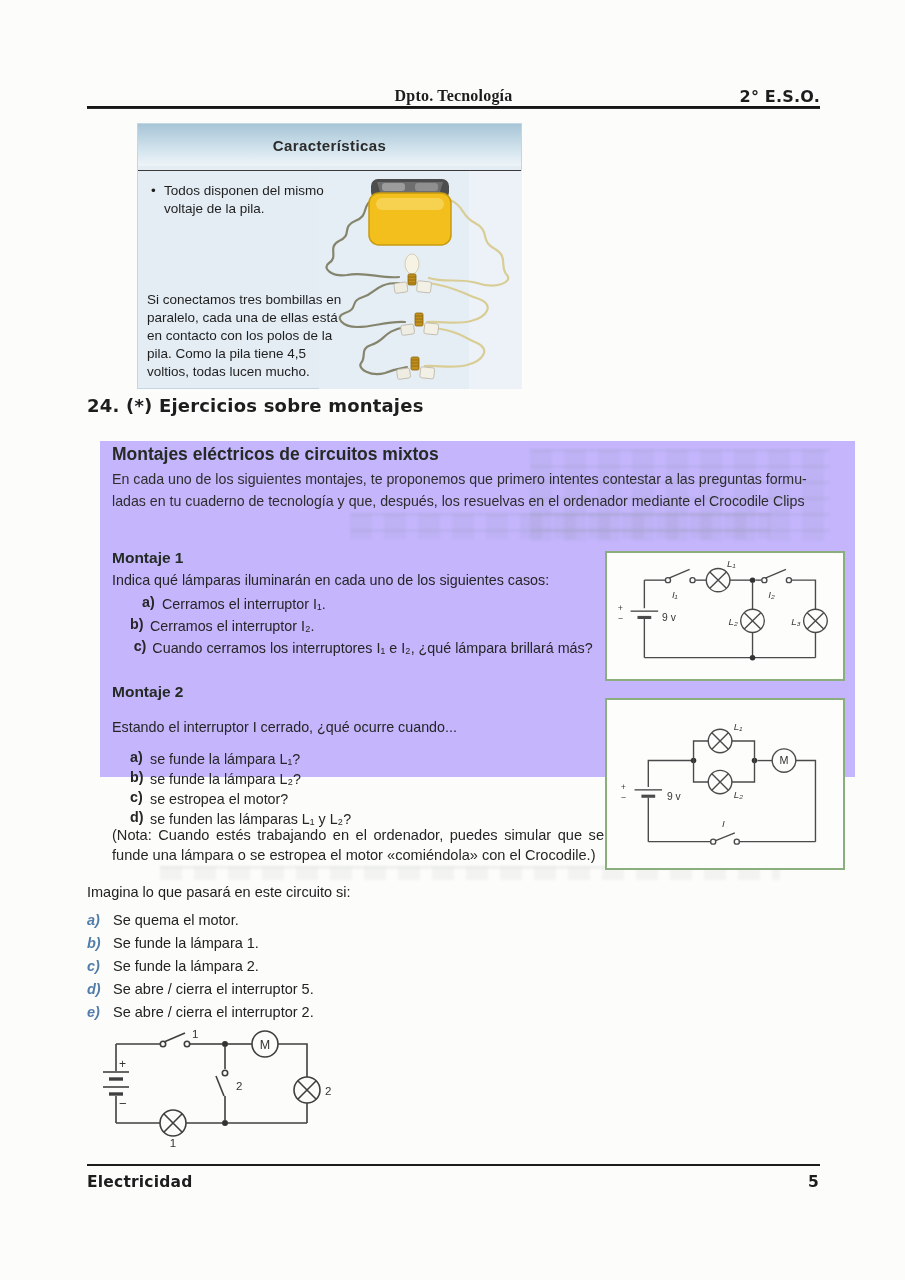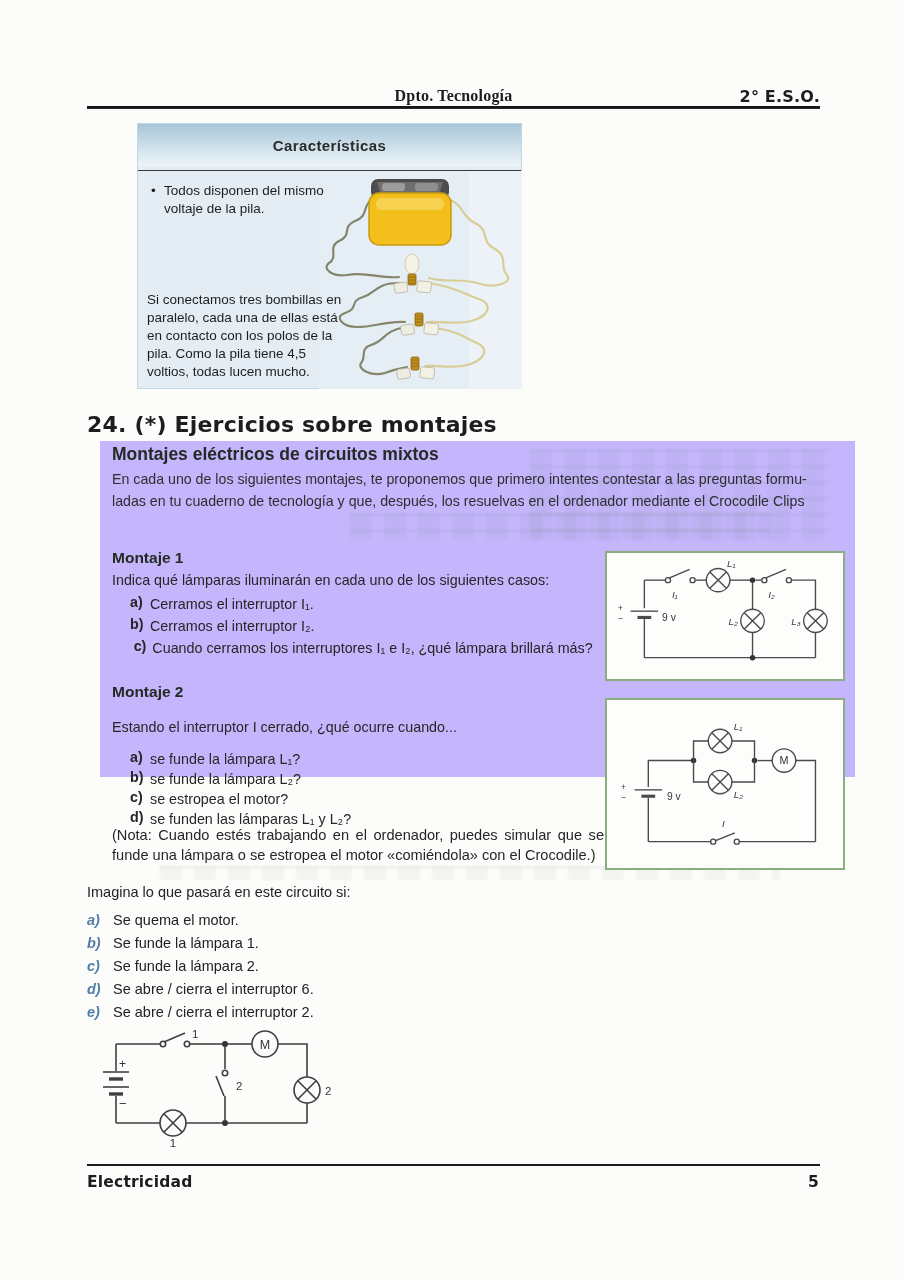--- a/index.html
+++ b/index.html
@@ -29,21 +29,21 @@
                 font-weight:bold; font-size:15px; color:#2b2b2b; letter-spacing:0.4px; }
   .carac-rule { position:absolute; left:0; right:0; top:46px; border-top:1.6px solid #3a3a3a; }
   .carac-photo { position:absolute; left:181px; top:47px; }
   .carac-bullet { position:absolute; left:13px; top:58px; width:198px; font-size:13.5px;
                   line-height:17.5px; color:#1e1e1e; z-index:2; }
   .carac-bullet .dot { display:inline-block; width:13px; }
   .carac-bullet .btxt { display:inline-block; width:180px; vertical-align:top; }
   .carac-para { position:absolute; left:9px; top:167px; width:202px; font-size:13.5px;
                 line-height:18px; color:#1e1e1e; z-index:2; }
 
-  .ex-heading { position:absolute; left:87px; top:412px; font-size:22px; }
+  .ex-heading { position:absolute; left:87px; top:395px; font-size:18px; }
 
   
   .panel { position:absolute; left:100px; top:441px; width:755px; height:336px; background:#c4b5fd; }
   .bleed { position:absolute; opacity:0.55; filter:blur(0.8px); pointer-events:none;
            background-image:
              repeating-linear-gradient(180deg, rgba(96,122,96,0.14) 0 3px, transparent 3px 16px),
              repeating-linear-gradient(90deg, rgba(96,122,96,0.10) 0 22px, transparent 22px 34px); }
   .ws-title { position:absolute; left:12px; top:3px; font-size:17.5px; font-weight:bold; color:#242b24; }
   .ws-intro { position:absolute; left:12px; width:738px; font-size:14.2px; color:#2e2e2e; white-space:nowrap; }
   .mt-h   { position:absolute; left:12px; font-size:15.5px; font-weight:bold; color:#242b24; }
@@ -137,21 +137,21 @@
     <div class="bleed" style="left:430px; top:8px; width:300px; height:92px;"></div>
     <div class="bleed" style="left:250px; top:72px; width:420px; height:26px;"></div>
     <div class="bleed" style="left:60px; top:425px; width:620px; height:14px;"></div>
 
     <h3 class="ws-title">Montajes eléctricos de circuitos mixtos</h3>
     <div class="ws-intro" style="top:30px;">En cada uno de los siguientes montajes, te proponemos que primero intentes contestar a las preguntas formu-</div>
     <div class="ws-intro" style="top:52px;">ladas en tu cuaderno de tecnología y que, después, los resuelvas en el ordenador mediante el Crocodile Clips</div>
 
     <h4 class="mt-h" style="top:108px;">Montaje 1</h4>
     <div class="mt-lead" style="top:131px;">Indica qué lámparas iluminarán en cada uno de los siguientes casos:</div>
-    <div class="q-item" style="top:153px;">
+    <div class="q-item" style="top:153px;margin-left:12px;">
       <span class="q-l">a)</span><span class="q-t">Cerramos el interruptor I₁.</span>
     </div>
     <div class="q-item" style="top:175px;">
       <span class="q-l">b)</span><span class="q-t">Cerramos el interruptor I₂.</span>
     </div>
     <div class="q-item" style="top:197px;text-align:center;">
       <span class="q-l">c)</span><span class="q-t">Cuando cerramos los interruptores I₁ e I₂, ¿qué lámpara brillará más?</span>
     </div>
 
     <div class="ckt-card c1">
@@ -251,21 +251,21 @@
   <div class="img-item" style="top:912px;">
     <span class="il">a)</span><span>Se quema el motor.</span>
   </div>
   <div class="img-item" style="top:935px;">
     <span class="il">b)</span><span>Se funde la lámpara 1.</span>
   </div>
   <div class="img-item" style="top:958px;">
     <span class="il">c)</span><span>Se funde la lámpara 2.</span>
   </div>
   <div class="img-item" style="top:981px;">
-    <span class="il">d)</span><span>Se abre / cierra el interruptor 6.</span>
+    <span class="il">d)</span><span>Se abre / cierra el interruptor 5.</span>
   </div>
   <div class="img-item" style="top:1004px;">
     <span class="il">e)</span><span>Se abre / cierra el interruptor 2.</span>
   </div>
 
   <svg class="ckt3" width="245" height="124" viewBox="0 0 245 124">
     <g fill="none" stroke="#3f3f3f" stroke-width="1.6">
       <path d="M23,18 H67"></path>
       <circle cx="70" cy="18" r="2.7" fill="#fcfcfa"></circle>
       <path d="M71,16 L92,7"></path>

